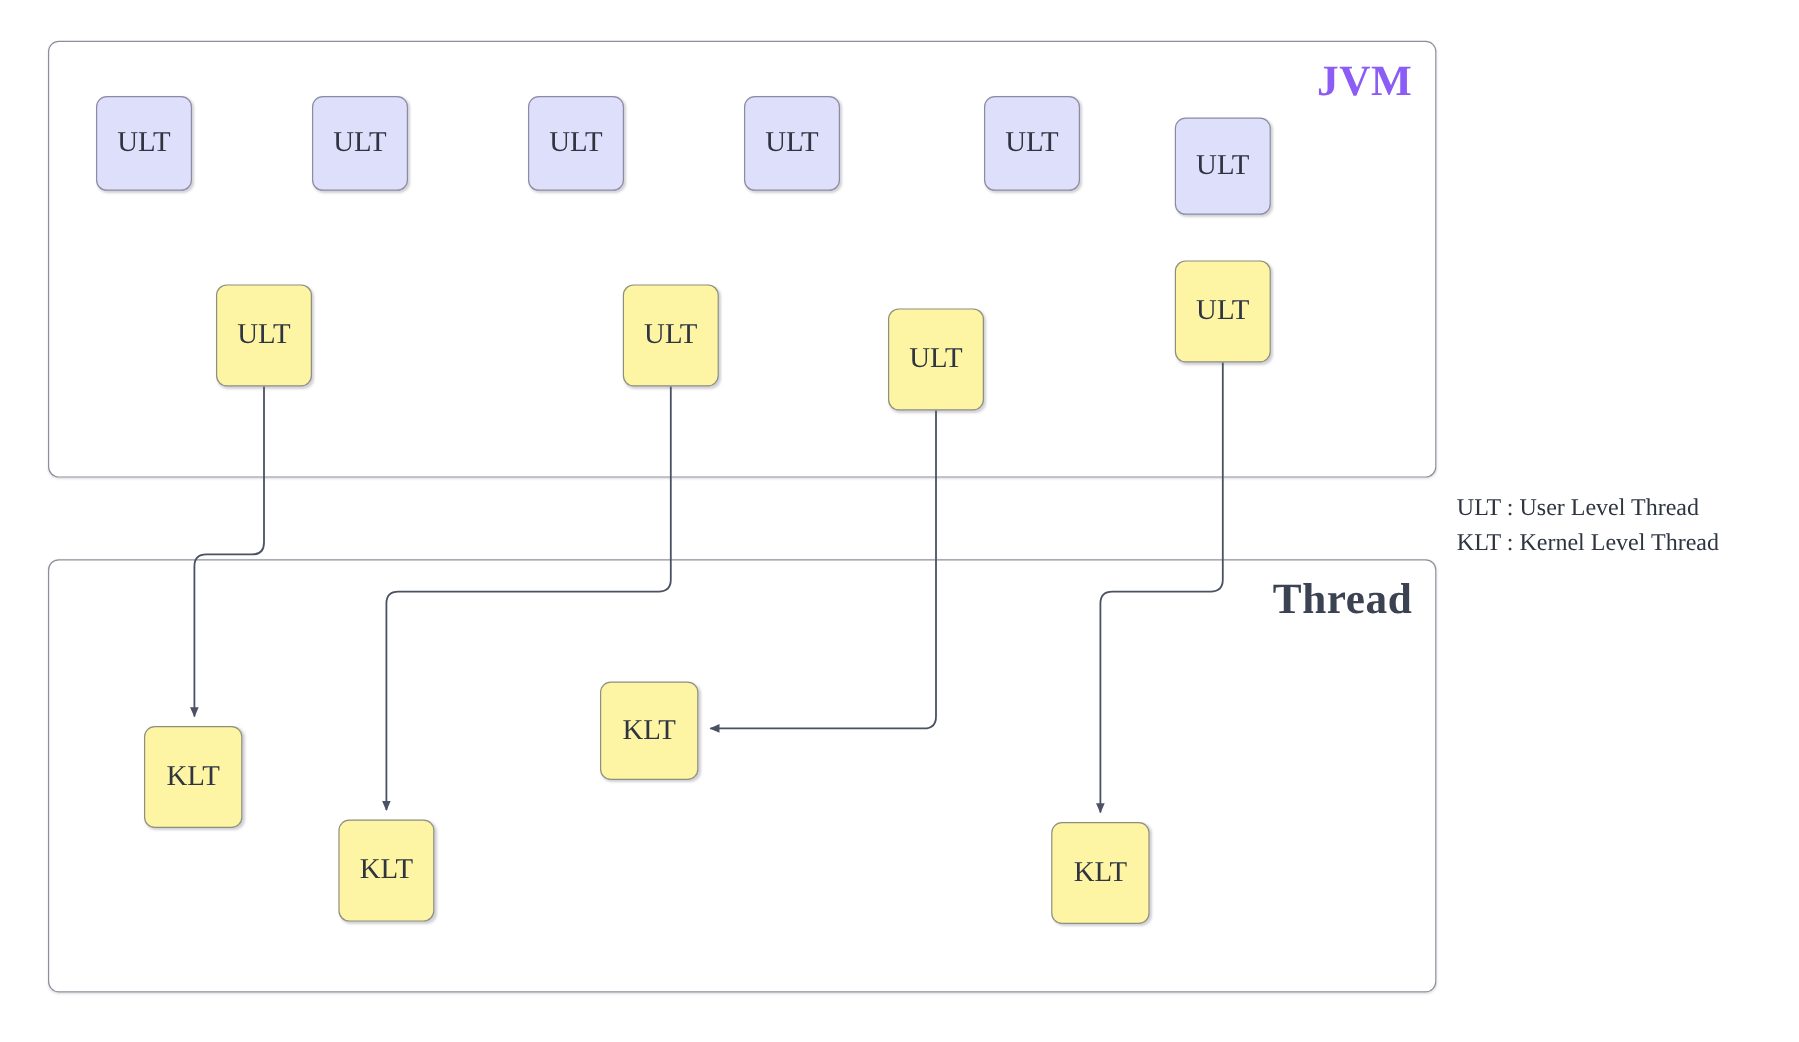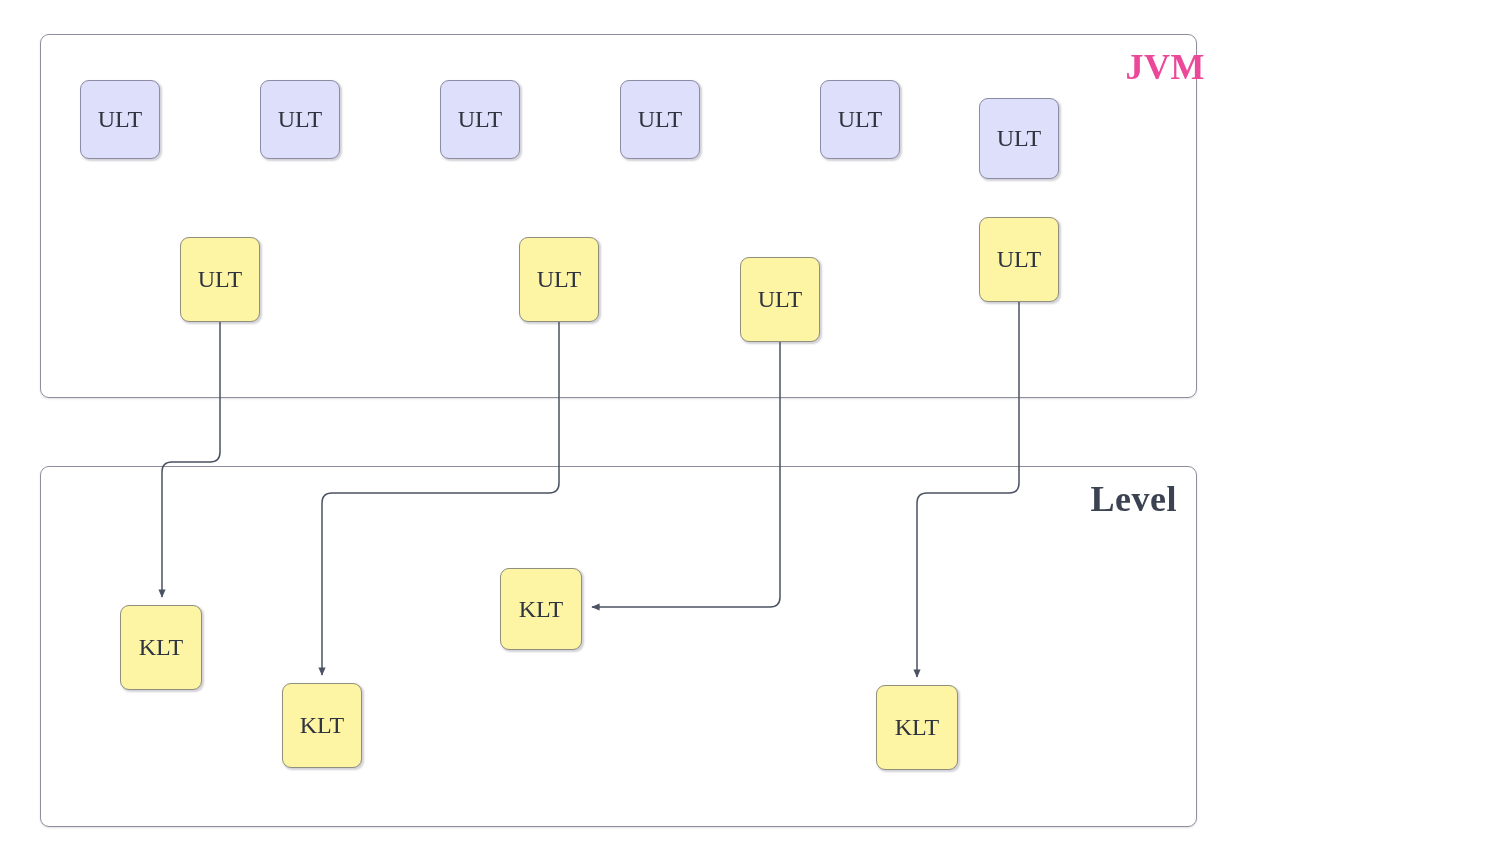--- a/index.html
+++ b/index.html
@@ -76,24 +76,24 @@
     white-space: nowrap;
   }
   .legend div { white-space: nowrap; }
 </style>
 </head>
 <body>
 
 <div id="stage">
 
   <div class="container-box" id="container-jvm" style="left: 40px; top: 34px; width: 1157px; height: 364px; border-color: rgb(142, 142, 156);"></div>
-  <div class="container-title" id="title-jvm" style="left: 1205px; top: 46px; transform: translateX(-100%); color: #ec4899;">JVM</div>
+  <div class="container-title" id="title-jvm" style="left: 1177px; top: 46px; transform: translateX(-100%); color: #8b5cf6;">JVM</div>
 
   <div class="container-box" id="container-kernel" style="left: 40px; top: 466px; width: 1157px; height: 361px; border-color: rgb(142, 142, 156);"></div>
-  <div class="container-title" id="title-kernel" style="left: 1177px; top: 478px; transform: translateX(-100%); color: rgb(59, 66, 82);">Level</div>
+  <div class="container-title" id="title-kernel" style="left: 1177px; top: 478px; transform: translateX(-100%); color: rgb(59, 66, 82);">Thread</div>
 
   <svg id="wires" width="1499" height="868" viewBox="0 0 1499 868" xmlns="http://www.w3.org/2000/svg">
     <defs>
       <marker id="arrowhead" markerWidth="9" markerHeight="9" refX="7.6" refY="4.2" orient="auto" markerUnits="userSpaceOnUse">
         <path d="M 0 0.6 L 8.4 4.2 L 0 7.8 Z" fill="#4b5263"></path>
       </marker>
     </defs>
     <g id="wire-group" fill="none" stroke="#4b5263" stroke-width="1.5">
         <path d="M 220 322 L 220 452 Q 220 462 210 462 L 172 462 Q 162 462 162 472 L 162 597" marker-end="url(#arrowhead)" stroke="#4b5263" stroke-width="1.5" fill="none"></path>
         <path d="M 559 322 L 559 483 Q 559 493 549 493 L 332 493 Q 322 493 322 503 L 322 675" marker-end="url(#arrowhead)" stroke="#4b5263" stroke-width="1.5" fill="none"></path>
@@ -112,14 +112,18 @@
       <div class="node ult-yellow" style="left: 180px; top: 237px; width: 80px; height: 85px;">ULT</div>
       <div class="node ult-yellow" style="left: 519px; top: 237px; width: 80px; height: 85px;">ULT</div>
       <div class="node ult-yellow" style="left: 740px; top: 257px; width: 80px; height: 85px;">ULT</div>
       <div class="node ult-yellow" style="left: 979px; top: 217px; width: 80px; height: 85px;">ULT</div>
       <div class="node klt-yellow" style="left: 120px; top: 605px; width: 82px; height: 85px;">KLT</div>
       <div class="node klt-yellow" style="left: 282px; top: 683px; width: 80px; height: 85px;">KLT</div>
       <div class="node klt-yellow" style="left: 500px; top: 568px; width: 82px; height: 82px;">KLT</div>
       <div class="node klt-yellow" style="left: 876px; top: 685px; width: 82px; height: 85px;">KLT</div>
     </div>
 
+  <div class="legend" id="legend" style="left: 1214px; top: 409px;">
+    <div>ULT : User Level Thread</div>
+    <div>KLT : Kernel Level Thread</div>
+  </div>
 
 </div>
 
 </body></html>

